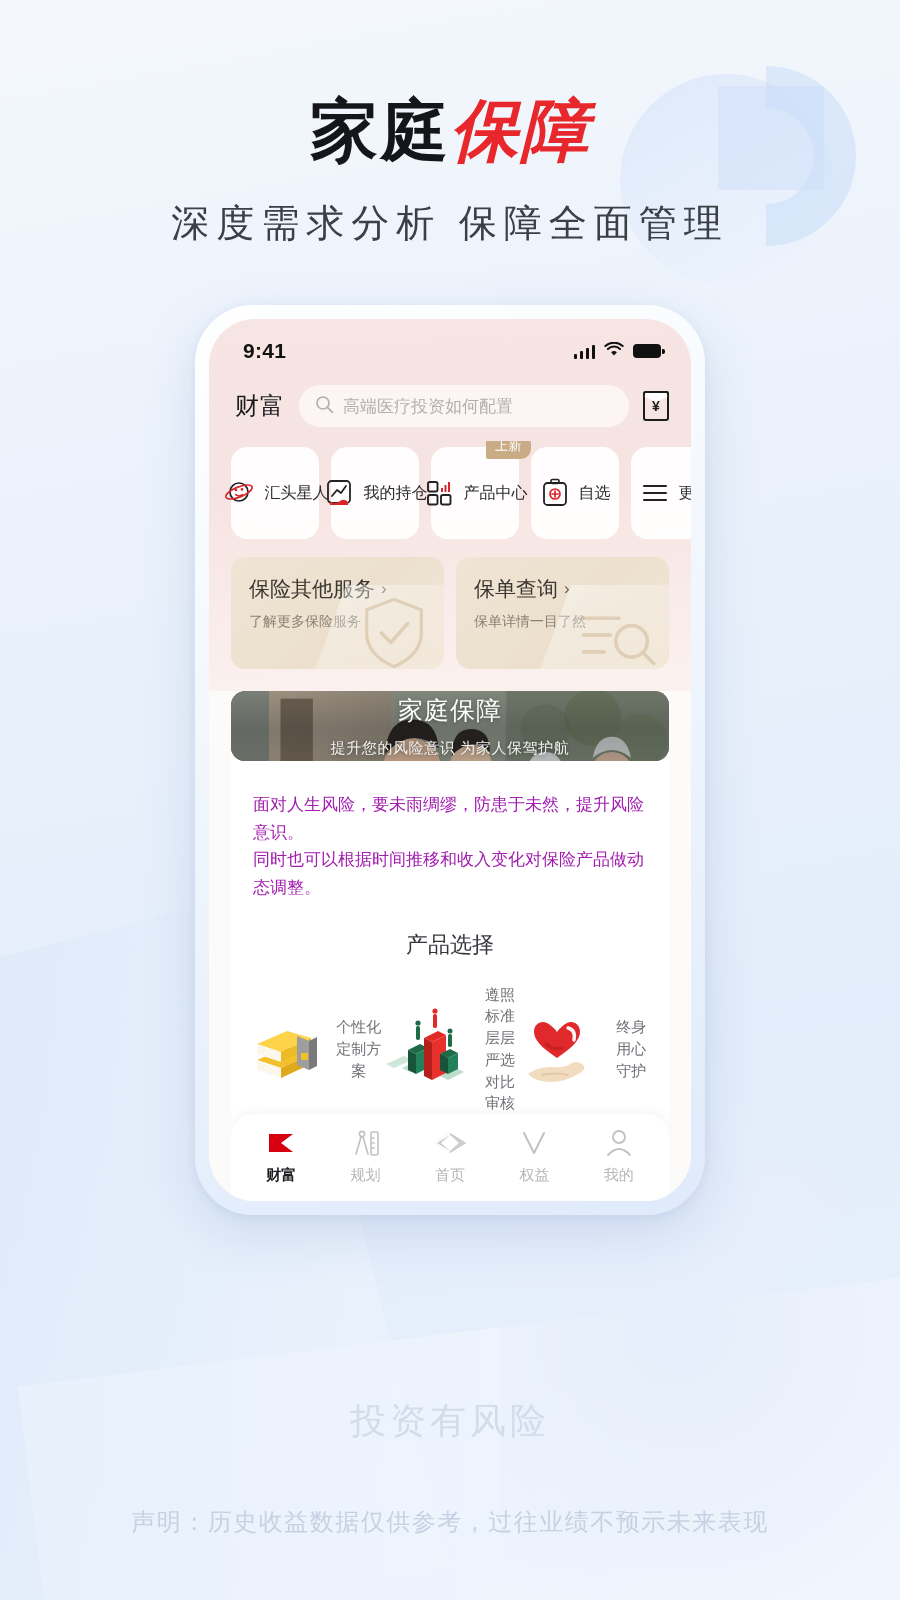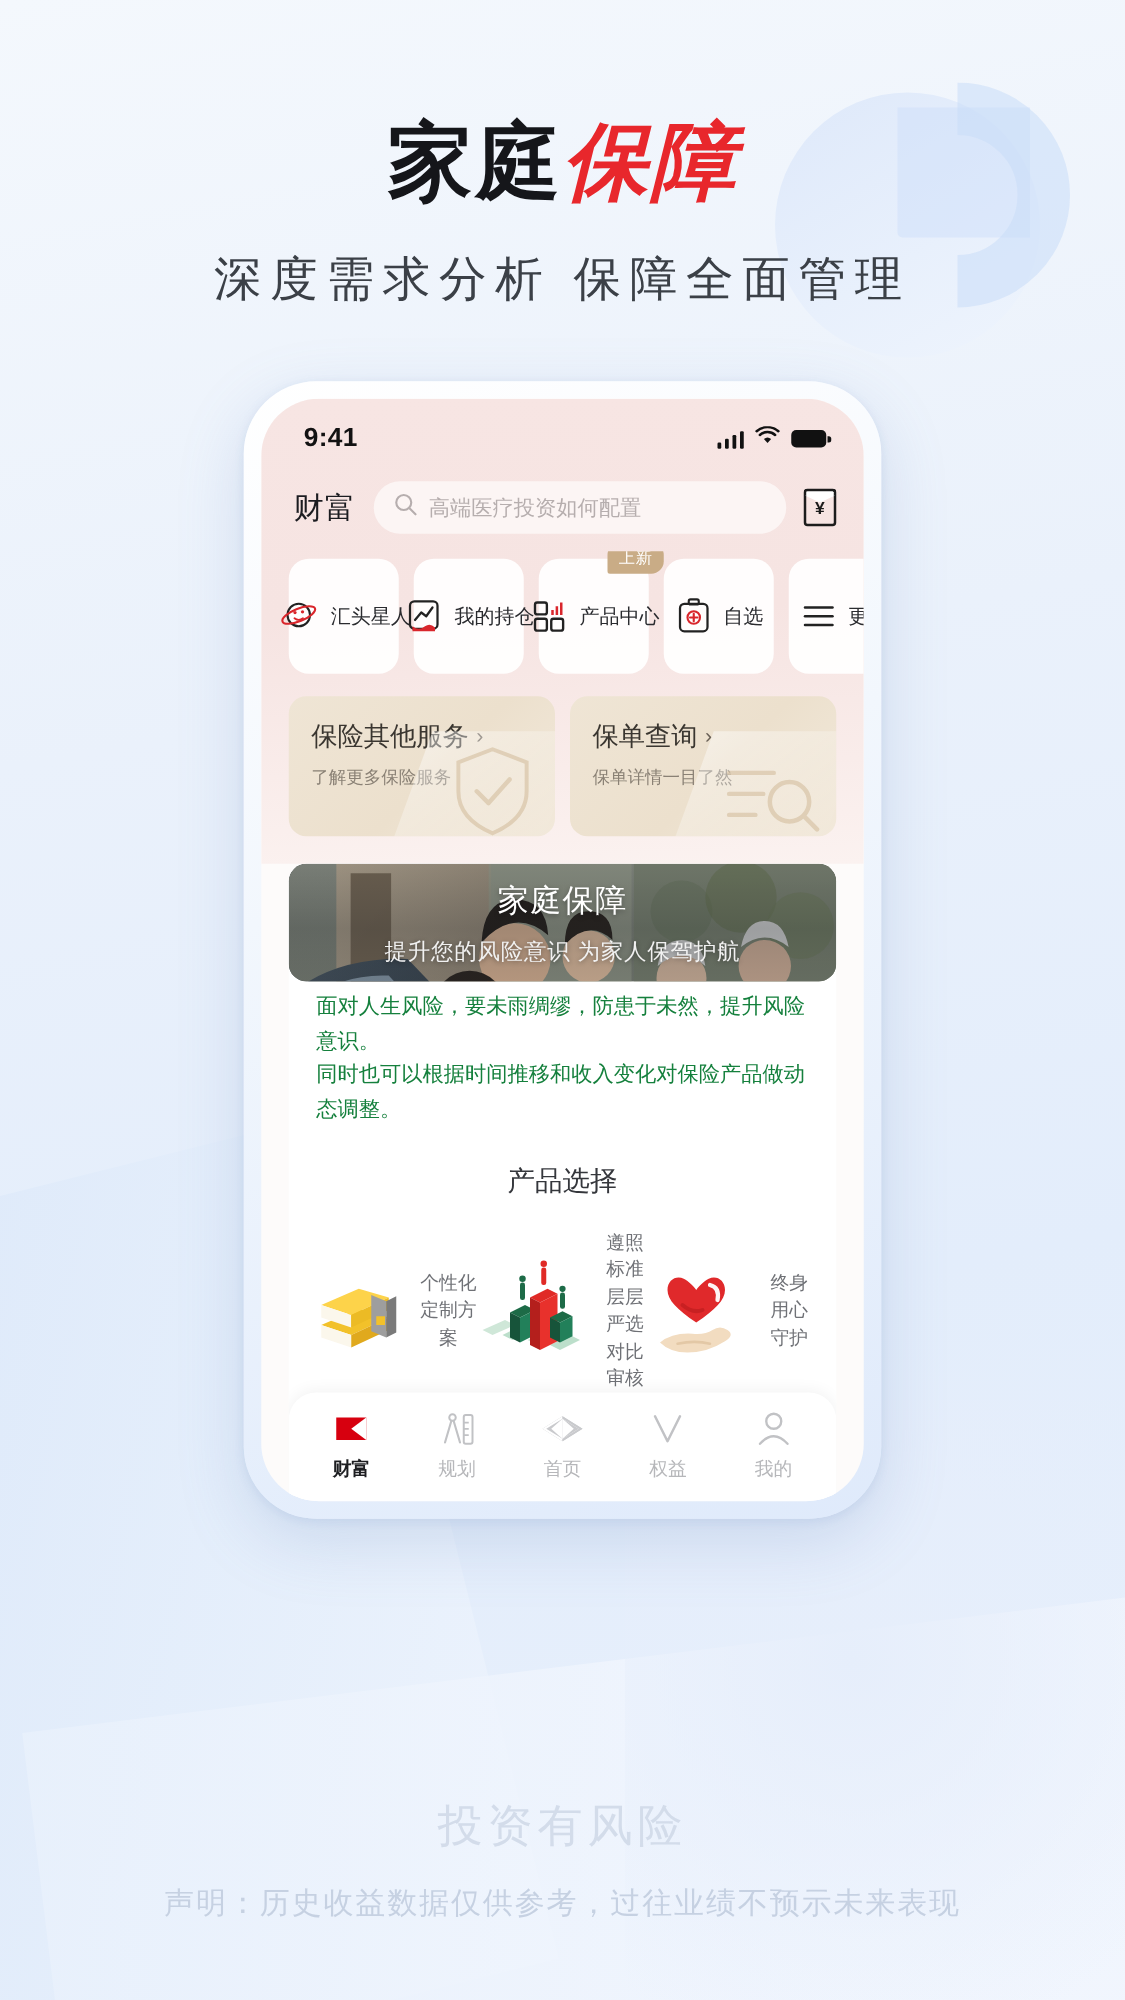--- a/index.html
+++ b/index.html
@@ -246,27 +246,27 @@
     overflow: hidden;
     background: linear-gradient(100deg, #3d4a53 0%, #59646b 30%, #7e8479 60%, #6f7669 100%);
   }
   .hb-photo { position: absolute; inset: 0; }
   .hb-overlay {
     position: absolute; inset: 0;
     background: linear-gradient(180deg, rgba(20,25,30,.16) 0%, rgba(20,25,30,.30) 55%, rgba(20,25,30,.22) 100%);
     display: flex; flex-direction: column; align-items: center; justify-content: center; gap: 12px;
   }
   .hb-title { color: #fff; font-size: 25px; letter-spacing: 1px; text-shadow: 0 1px 4px rgba(0,0,0,.35); }
-  .hb-sub { color: #f1f1f1; font-size: 18px; letter-spacing: .6px; text-shadow: 0 1px 4px rgba(0,0,0,.4); }
+  .hb-sub { color: #f1f1f1; font-size: 15px; letter-spacing: .6px; text-shadow: 0 1px 4px rgba(0,0,0,.4); }
 
   .body-copy {
-    padding: 6px 22px 6px;
+    padding: 30px 22px 6px;
     font-size: 17px;
     line-height: 1.62;
-    color: #15803d;
+    color: #a21caf;
   }
   .section-title {
     text-align: center;
     font-size: 22px;
     color: #35373c;
     padding: 22px 0 6px;
   }
   .features {
     display: flex;
     padding: 18px 16px 0;
@@ -298,21 +298,21 @@
     position: absolute;
     left: 0; right: 0; bottom: 0;
     z-index: 5;
     text-align: center;
     padding-bottom: 62px;
   }
   .footer-big {
     font-size: 36px;
     color: #d3dcea;
     letter-spacing: 4px;
-    margin-bottom: 20px;
+    margin-bottom: 60px;
     font-family: Liberation Mono, monospace;
   }
   .footer-note {
     font-size: 24px;
     color: #c6d1e2;
     letter-spacing: 1.5px;
   }
 </style>
 </head>
 <body>

